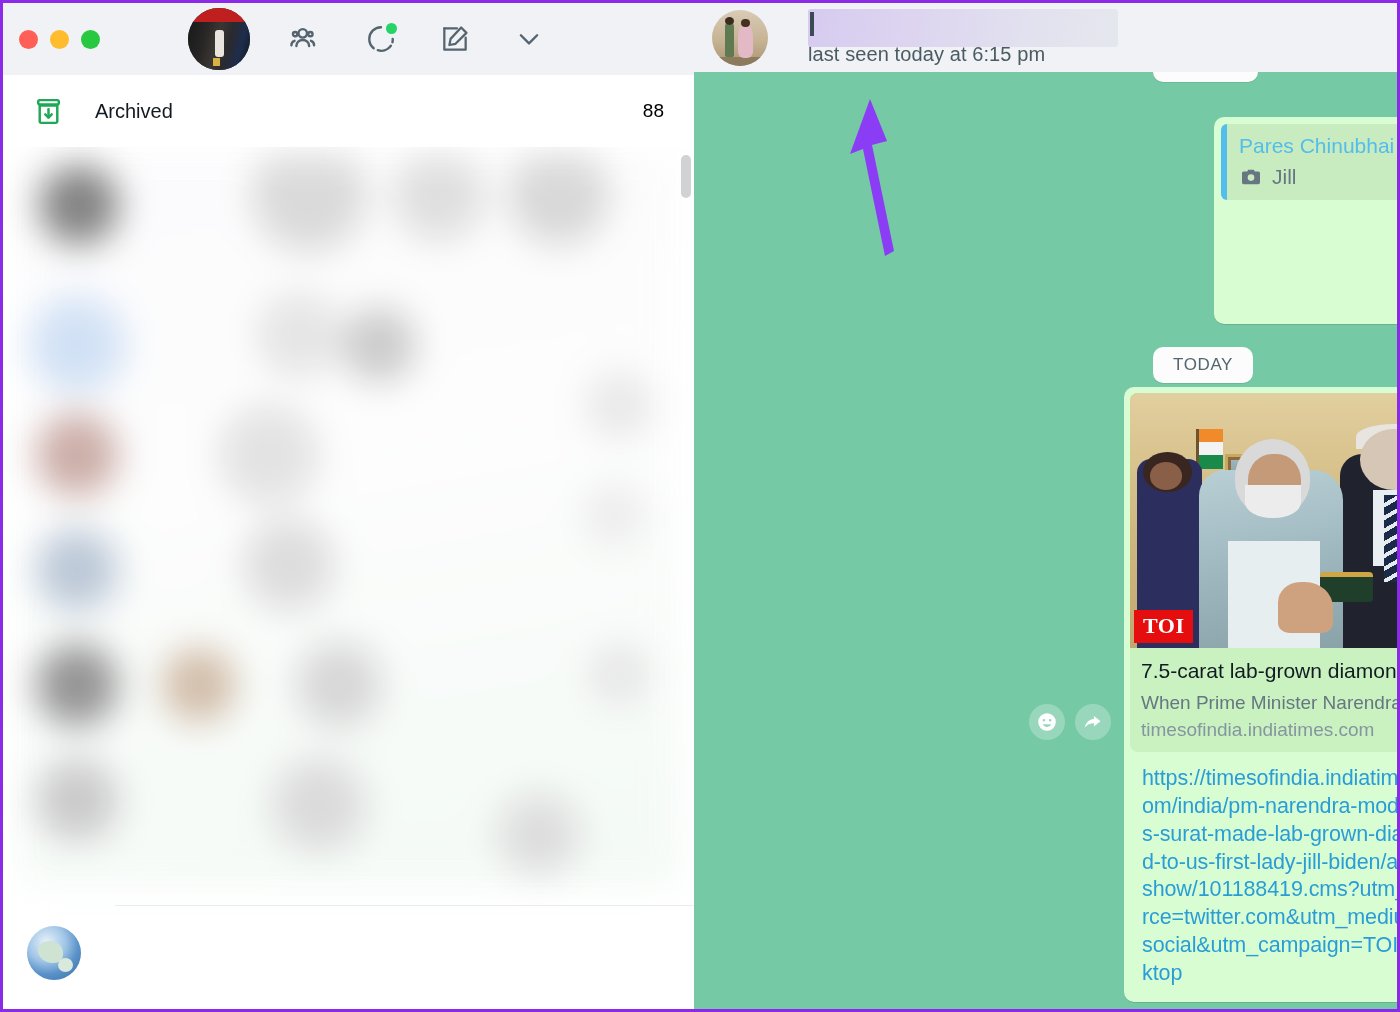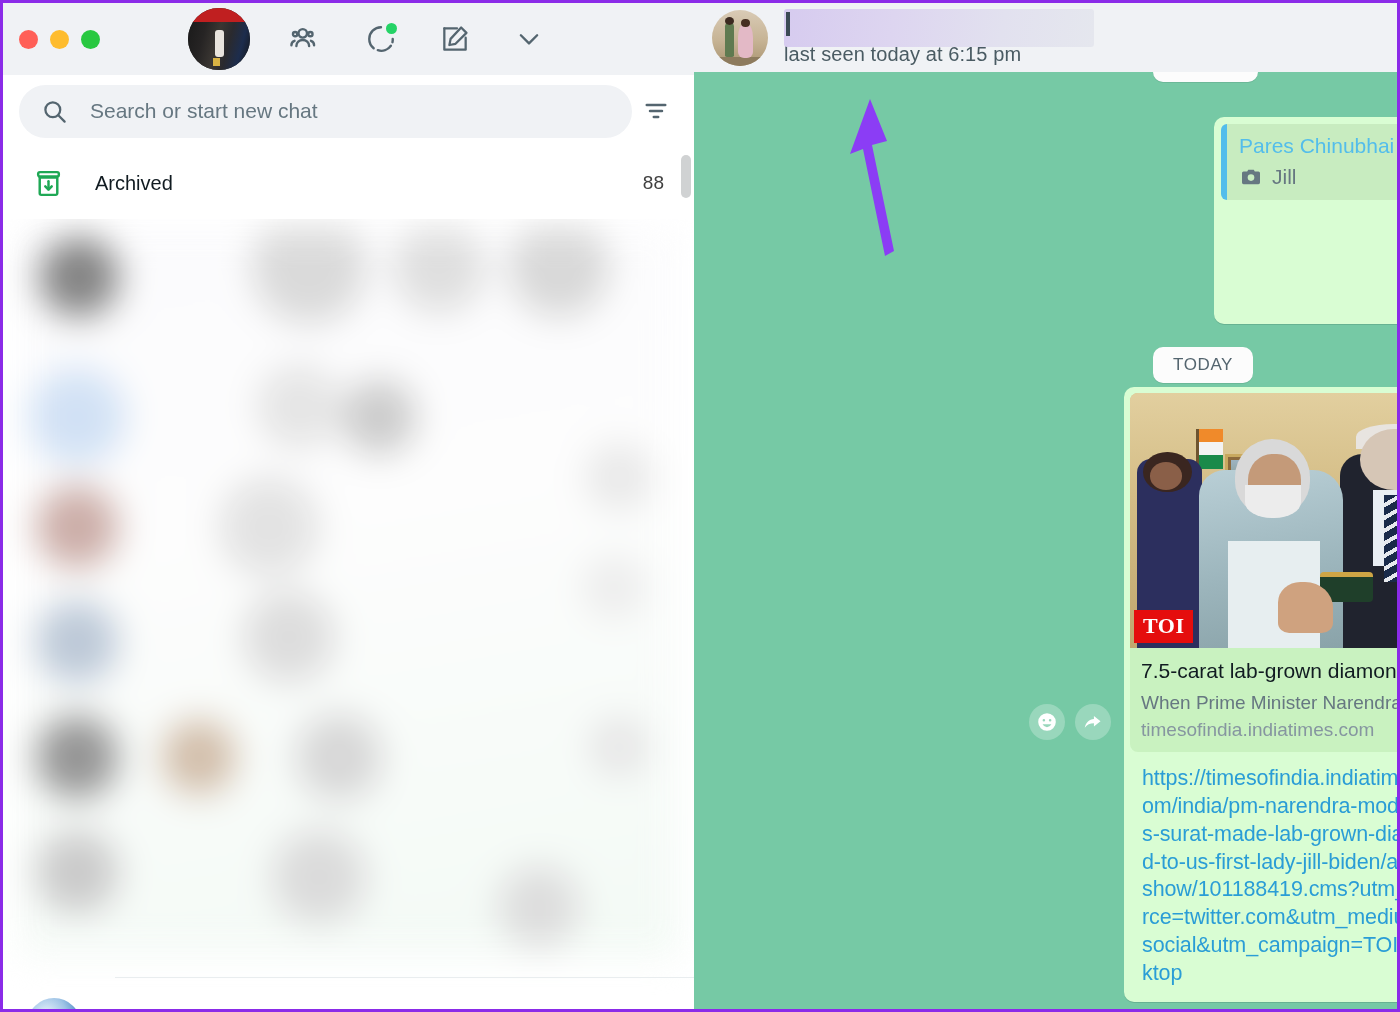--- a/index.html
+++ b/index.html
@@ -139,21 +139,21 @@
   }
   .archived-icon { width: 48px; color: #1fa855; display:flex; align-items:center; }
   .archived-label {
     font-size: 20px;
     color: #111b21;
     margin-left: 14px;
     flex: 1;
   }
   .archived-count {
     font-size: 19px;
-    color: #404040;
+    color: #000000;
     font-weight: 400;
   }
 
   
   .chatlist {
     position: relative;
     flex: 1;
     background: #fff;
     overflow: hidden;
   }
@@ -271,21 +271,21 @@
     position: relative;
     background: linear-gradient(180deg,#d9cbb6 0%,#c6b394 55%,#a99471 100%);
   }
   .chat-header-avatar .p1 { position:absolute; left:24%; top:22%; width:16%; height:62%; background:#5f7a50; border-radius:5px 5px 2px 2px; }
   .chat-header-avatar .p1h { position:absolute; left:24%; top:14%; width:16%; height:14%; background:#3c2a20; border-radius:50%; }
   .chat-header-avatar .p2 { position:absolute; left:47%; top:26%; width:26%; height:60%; background:#e3b9c6; border-radius:40% 40% 6px 6px; }
   .chat-header-avatar .p2h { position:absolute; left:52%; top:17%; width:15%; height:14%; background:#472f22; border-radius:50%; }
   .chat-header-avatar .gnd { position:absolute; left:0; right:0; bottom:0; height:16%; background:#8d7b5e; }
 
   .chat-header-text {
-    margin-left: 16px;
+    margin-left: 40px;
     display: flex;
     flex-direction: column;
     justify-content: center;
   }
   .redacted-name {
     width: 310px;
     height: 38px;
     border-radius: 3px;
     background: linear-gradient(100deg,#d6cbef 0%,#ddd5f0 35%,#e2e1ef 70%,#e5e7ee 100%);
     position: relative;
@@ -542,38 +542,20 @@
         </div>
 
         <div class="icon-btn">
           <svg width="30" height="30" viewBox="0 0 24 24" fill="none" stroke="currentColor" stroke-width="1.9" stroke-linecap="round" stroke-linejoin="round">
             <path d="M5.5 9l6.5 6.5L18.5 9"></path>
           </svg>
         </div>
       </div>
     </div>
 
-    <div class="search-wrap">
-      <div class="search-box">
-        <span class="s-icon">
-          <svg width="27" height="27" viewBox="0 0 24 24" fill="none" stroke="currentColor" stroke-width="2" stroke-linecap="round">
-            <circle cx="10.5" cy="10.5" r="6.6"></circle>
-              <path d="M15.4 15.4L21 21"></path>
-          </svg>
-        </span>
-        <input class="search-input" type="text" placeholder="Search or start new chat" style="">
-      </div>
-      <div class="filter-btn">
-        <svg width="26" height="26" viewBox="0 0 24 24" fill="none" stroke="currentColor" stroke-width="2.4" stroke-linecap="round">
-          <path d="M3.5 6.5h17"></path>
-            <path d="M6.5 12h11"></path>
-            <path d="M10 17.5h4"></path>
-        </svg>
-      </div>
-    </div>
 
     <div class="archived-row">
       <span class="archived-icon">
         <svg width="31" height="31" viewBox="0 0 24 24" fill="none" stroke="currentColor" stroke-width="1.9" stroke-linecap="round" stroke-linejoin="round">
           <rect x="4" y="3.2" width="16" height="3.4" rx="1.3"></rect>
           <path d="M5.2 7.4h13.6v12.2a1.2 1.2 0 0 1-1.2 1.2H6.4a1.2 1.2 0 0 1-1.2-1.2z"></path>
           <path d="M12 10.3v6.2"></path>
             <path d="M9.5 14.2L12 16.7l2.5-2.5"></path>
         </svg>
       </span>

